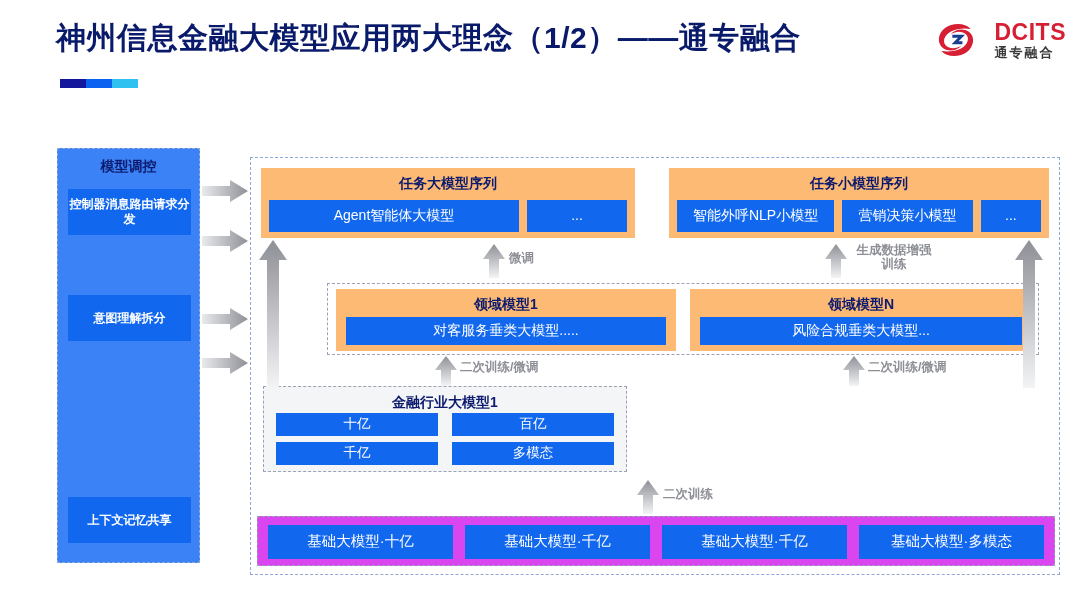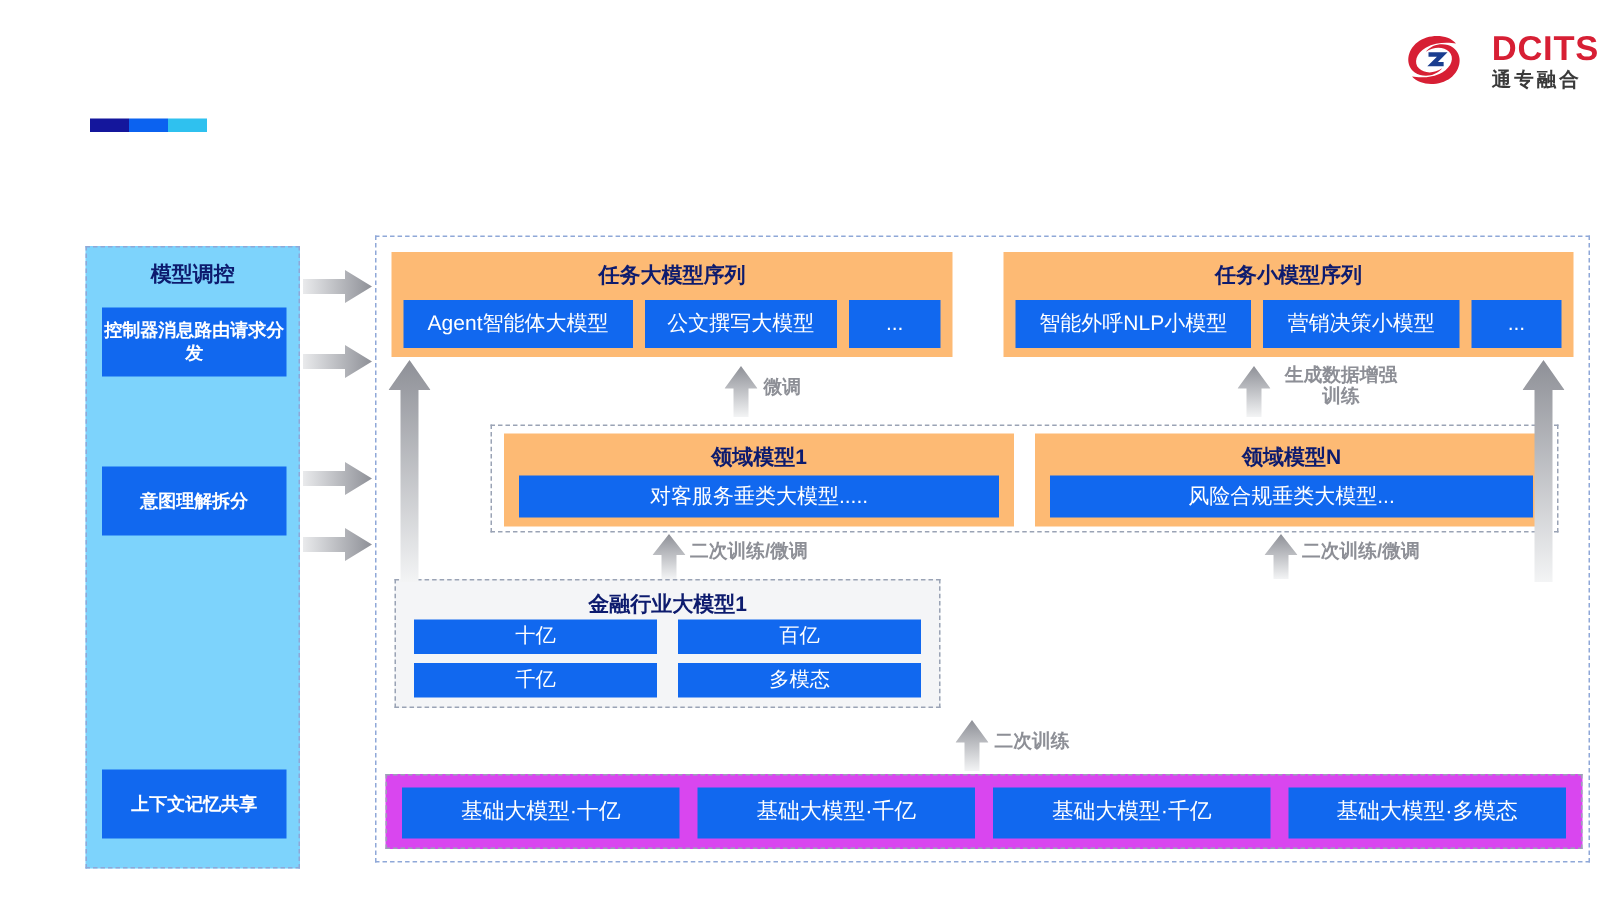--- a/index.html
+++ b/index.html
@@ -29,22 +29,22 @@
   .logo-en { font-size: 23px; font-weight: bold; color: #d71f34; letter-spacing: .5px; }
   .logo-cn { font-size: 13px; font-weight: bold; color: #3a3a3a; letter-spacing: 2px; margin-top: 2px;}
 
   .subtitle {
     position: absolute; left: 0; right: 0; top: 102px;
     text-align: center; font-size: 17px; font-weight: bold; color: #1512a8;
   }
 
   
   .ctrl-col {
-    position: absolute; left: 57px; top: 164px; width: 143px; height: 415px;
-    background: #7dd3fc; border: 1px dashed #8fa8d8;
+    position: absolute; left: 57px; top: 148px; width: 143px; height: 415px;
+    background: #3b82f6; border: 1px dashed #8fa8d8;
   }
   .ctrl-title {
     text-align: center; font-size: 14px; font-weight: bold; color: #0d1b6e;
     margin-top: 9px; margin-bottom: 9px;
   }
   .ctrl-box {
     position: absolute; left: 10px; width: 123px;
     background: #1168ef; color: #fff; font-size: 12px; font-weight: bold;
     text-align: center; display: flex; align-items: center; justify-content: center;
     line-height: 1.25;
@@ -116,20 +116,21 @@
     position:absolute; font-size: 12.5px; font-weight: bold; color: #8d8f96;
     line-height: 1.15; white-space: nowrap;
   }
   .alabel.two { text-align:center; white-space: normal; width: 86px; }
 </style>
 </head>
 <body>
 
 <div class="slide">
 
+  <div class="title">神州信息金融大模型应用两大理念（1/2）——通专融合</div>
   <div class="accent-bar">
       <i></i>
       <i></i>
       <i></i>
     </div>
 
   <div class="logo">
     <svg class="logo-mark" viewBox="0 0 48 48">
       <path d="M40 12c-6-7-20-7-28-1C4 17 3 28 10 33c6 4 15 3 20-3-6 4-13 4-17 0-4-4-2-11 5-15 7-4 16-4 22-3z" fill="#d71f34"></path>
       <path d="M8 36c6 7 20 7 28 1 8-6 9-17 2-22-6-4-15-3-20 3 6-4 13-4 17 0 4 4 2 11-5 15-7 4-16 4-22 3z" fill="#d71f34"></path>
@@ -184,21 +185,20 @@
         <stop offset="0" stop-color="#f3f4f5"></stop>
             <stop offset="1" stop-color="#8e9097"></stop>
       </linearGradient>
     </defs>
       </svg>
 
     <div class="panel" id="task-big">
       <div class="panel-title">任务大模型序列</div>
       <div class="task-row">
         <div class="chip" style="flex:1.55">Agent智能体大模型</div>
-        <div class="chip" style="flex:1.3">公文撰写大模型</div>
         <div class="chip" style="flex:0.62">...</div>
       </div>
     </div>
 
     <div class="panel" id="task-small">
       <div class="panel-title">任务小模型序列</div>
       <div class="task-row">
         <div class="chip" style="flex:1.62">智能外呼NLP小模型</div>
         <div class="chip" style="flex:1.35">营销决策小模型</div>
         <div class="chip" style="flex:0.62">...</div>

